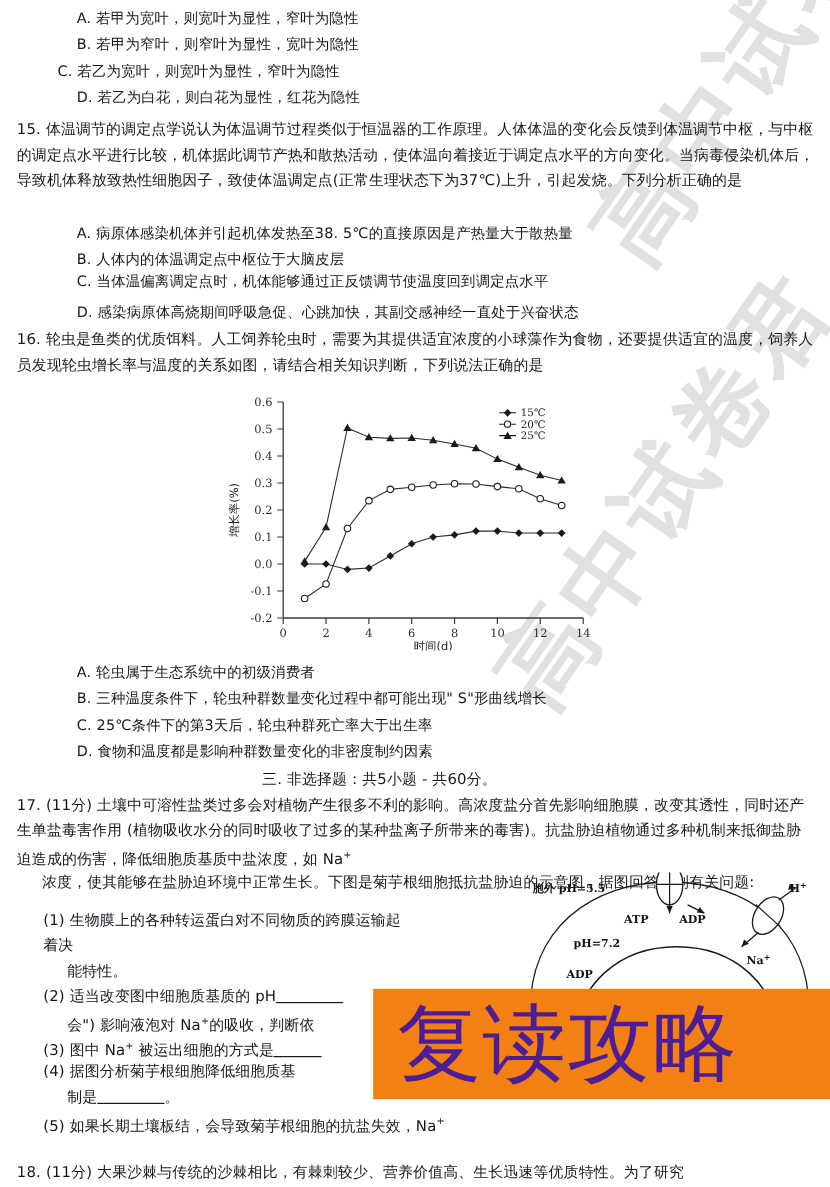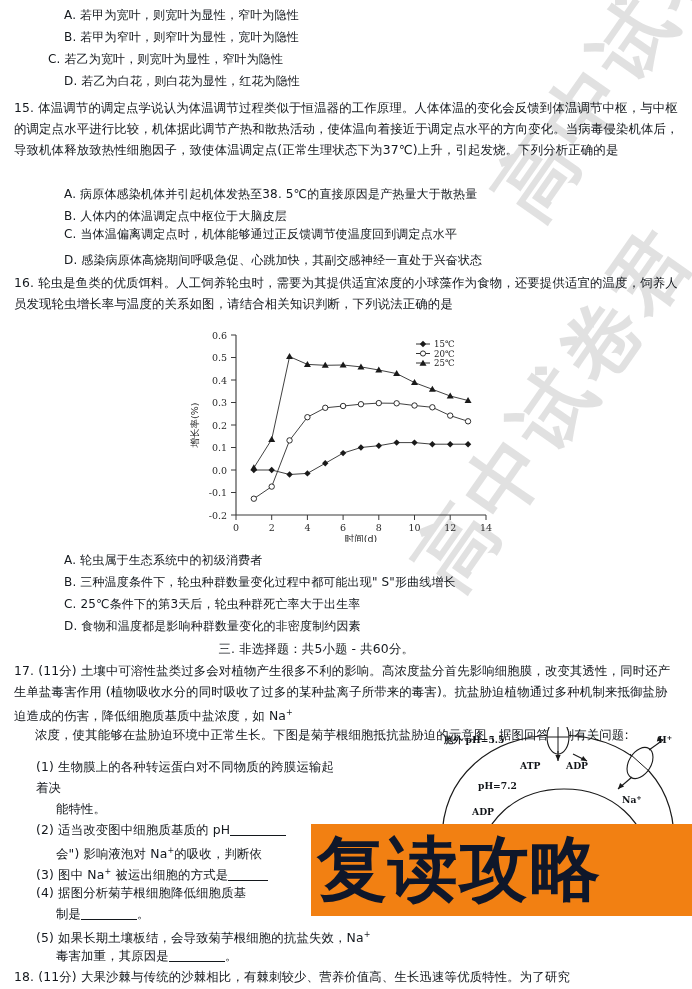--- a/index.html
+++ b/index.html
@@ -100,27 +100,27 @@
     top: 824px;
     width: 381px;
     height: 92px;
     background: #f28012;
     z-index: 9;
     display: flex;
     align-items: center;
     justify-content: flex-start;
   }
   .banner-text {
-    color: #0f172a;
+    color: #4c1d95;
     font-family: "DejaVu Sans", "Liberation Sans", sans-serif;
     font-size: 70px;
-    font-weight: 700;
+    font-weight: 400;
     line-height: 1;
     letter-spacing: 1px;
-    padding-left: 6px;
+    padding-left: 20px;
     margin-top: -2px;
   }
 </style>
 </head>
 <body>
 
 <div class="page">
 
   <div class="watermark">
     <div class="wm-text wm-1">高中试卷君</div>
@@ -325,21 +325,20 @@
 
   <div class="txt" style="left:36px; top:819px; width:330px;"><span>(2)</span> <span>适当改变图中细胞质基质的 pH</span><span class="blank b-md"></span></div>
   <div class="txt" style="left:56px; top:840px; width:330px;"><span>会") 影响液泡对 Na</span><sup>+</sup><span>的吸收，判断依</span></div>
 
   <div class="txt" style="left:36px; top:861px; width:330px;"><span>(3)</span> <span>图中 Na</span><sup>+</sup> <span>被运出细胞的方式是</span><span class="blank b-sm"></span></div>
 
   <div class="txt" style="left:36px; top:882px; width:330px;"><span>(4)</span> <span>据图分析菊芋根细胞降低细胞质基</span></div>
   <div class="txt" style="left:56px; top:903px; width:330px;"><span>制是</span><span class="blank b-md"></span><span>。</span></div>
 
   <div class="txt" style="left:36px; top:924px; width:450px;"><span>(5)</span> <span>如果长期土壤板结，会导致菊芋根细胞的抗盐失效，Na</span><sup>+</sup></div>
-  <div class="txt" style="left:56px; top:945px; width:330px;"><span>毒害加重，其原因是</span><span class="blank b-md"></span><span>。</span></div>
 
   <div class="txt" style="left:14px; top:966px; width:680px;">18. (11分) 大果沙棘与传统的沙棘相比，有棘刺较少、营养价值高、生长迅速等优质特性。为了研究</div>
 
   <div class="banner">
     <span class="banner-text">复读攻略</span>
   </div>
 
 </div>
 
 </body></html>

